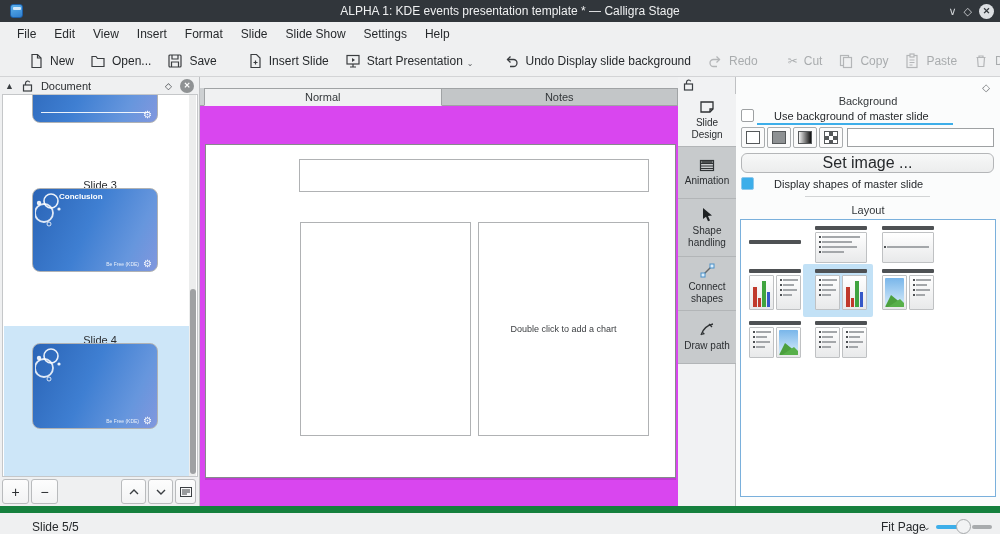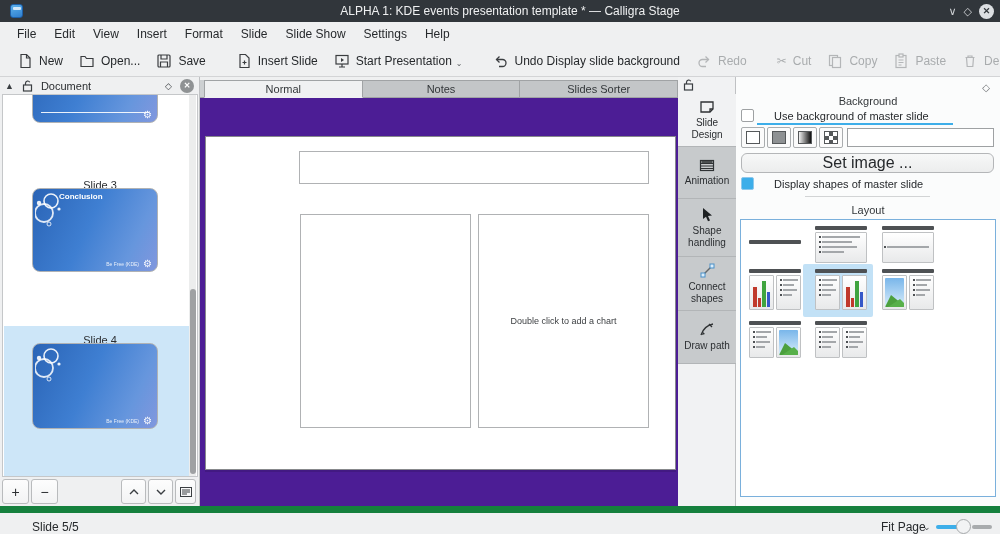--- a/index.html
+++ b/index.html
@@ -12,21 +12,21 @@
   .appicon:after{content:"";position:absolute;left:2px;top:2px;width:8px;height:3px;background:rgba(255,255,255,.75);border-radius:1px;}
   .wtitle{width:100%;text-align:center;color:#eff0f1;font-size:12px;padding-left:20px;}
   .wctrls{position:absolute;right:6px;top:0;height:22px;display:flex;align-items:center;gap:7px;color:#cfd2d5;font-size:11px;}
   .wclose{width:15px;height:15px;border-radius:50%;background:#dcdfe2;color:#31363b;font-size:9px;font-weight:bold;display:flex;align-items:center;justify-content:center;}
 
   
   .menubar{position:absolute;left:0;top:22px;width:1000px;height:23px;display:flex;align-items:center;padding-left:8px;gap:0;background:#eff0f1;}
   .menuitem{font-size:12px;color:#26292c;padding:3px 9px;}
 
   
-  .toolbar{position:absolute;left:0;top:45px;width:1000px;height:32px;display:flex;align-items:center;padding-left:9px;background:#eff0f1;border-bottom:1px solid #d3d4d6;}
+  .toolbar{position:absolute;left:0;top:45px;width:1000px;height:32px;display:flex;align-items:center;padding-left:20px;background:#eff0f1;border-bottom:1px solid #d3d4d6;}
   .tbtn{display:flex;align-items:center;gap:6px;font-size:12px;color:#26292c;padding:4px 8px;border-radius:3px;white-space:nowrap;}
   .tbtn svg{display:block;}
   .tbtn.disabled{color:#a9acae;}
   .tbtn.disabled svg *{stroke:#b4b6b8;}
   .tsep{width:1px;height:22px;background:#c8cacc;margin:0 7px;}
   .ddarrow{font-size:8px;color:#5a5d60;margin-left:-2px;align-self:flex-end;padding-bottom:1px;}
 
   
   .docpanel{position:absolute;left:0;top:77px;width:200px;height:429px;background:#eff0f1;border-right:1px solid #bfc1c3;}
   .dp-header{position:absolute;left:0;top:0;width:100%;height:17px;display:flex;align-items:center;padding:0 5px;gap:8px;}
@@ -42,21 +42,21 @@
   .slabel{position:absolute;left:0;width:194px;text-align:center;font-size:11px;color:#2b2e31;margin-top:40px;}
   .sel-rect{position:absolute;left:1px;top:231px;width:187px;height:151px;background:#cde6f8;}
   .vsb-track{position:absolute;right:1px;top:0;width:7px;height:383px;background:#eceded;}
   .vsb{position:absolute;right:1px;width:6px;border-radius:3px;background:#9fa1a3;}
   .dp-foot{position:absolute;left:0;top:400px;width:200px;height:29px;display:flex;align-items:center;padding:0 2px;}
   .pbtn{width:27px;height:25px;background:linear-gradient(#fdfdfd,#f2f3f4);border:1px solid #b9bbbd;border-radius:3px;display:flex;align-items:center;justify-content:center;font-size:14px;color:#2b2e31;margin-right:2px;}
   .pbtn.sm{width:25px;}
   .pbtn.xs{width:21px;}
 
   
-  .center{position:absolute;left:200px;top:80px;width:478px;height:429px;background:#4c1d95;}
+  .center{position:absolute;left:200px;top:88px;width:478px;height:429px;background:#d946ef;}
   .tabbar{position:absolute;left:0;top:0;width:478px;height:18px;background:#cdd0d2;border-bottom:1px solid #a0a3a5;display:flex;}
   .vtab{flex:1;font-size:11px;color:#33373a;display:flex;align-items:center;justify-content:center;background:#c3c6c8;border-right:1px solid #a0a3a5;border-top:1px solid #a0a3a5;}
   .vtab:first-child{border-left:1px solid #a0a3a5;margin-left:4px;}
   .vtab.active{background:#f0f1f2;border-bottom:1px solid #f0f1f2;margin-bottom:-1px;}
   .page{position:absolute;left:5px;top:56px;width:471px;height:334px;background:#fff;border:1px solid #87898c;box-shadow:0 2px 0 rgba(0,0,0,.12);}
   .ph{position:absolute;border:1px solid #b0b2b4;background:#fff;}
   .ph-title{left:93px;top:14px;width:350px;height:33px;}
   .ph-left{left:94px;top:77px;width:171px;height:214px;}
   .ph-right{left:272px;top:77px;width:171px;height:214px;display:flex;align-items:center;justify-content:center;}
   .ph-right span{font-size:9px;color:#3e4144;}
@@ -297,21 +297,20 @@
             <path d="M2 3h8M2 5h8M2 7h5" stroke="#3a3e42"></path>
           </svg>
       </span>
     </div>
   </div>
 
   <div class="center">
     <div class="tabbar">
       <div class="vtab active">Normal</div>
       <div class="vtab">Notes</div>
-      <div class="vtab">Slides Sorter</div>
     </div>
     <div class="page">
       <div class="ph ph-title"></div>
       <div class="ph ph-left"></div>
       <div class="ph ph-right">
         <span>Double click to add a chart</span>
       </div>
     </div>
   </div>
 

